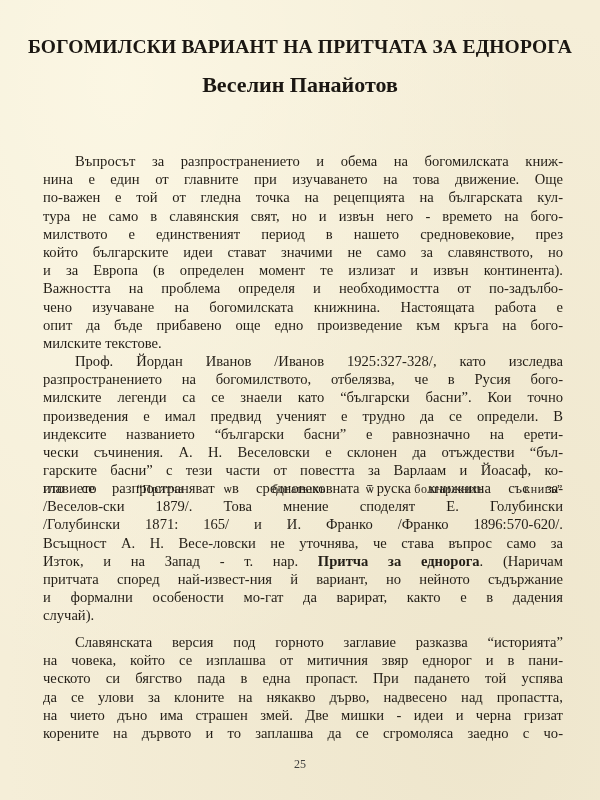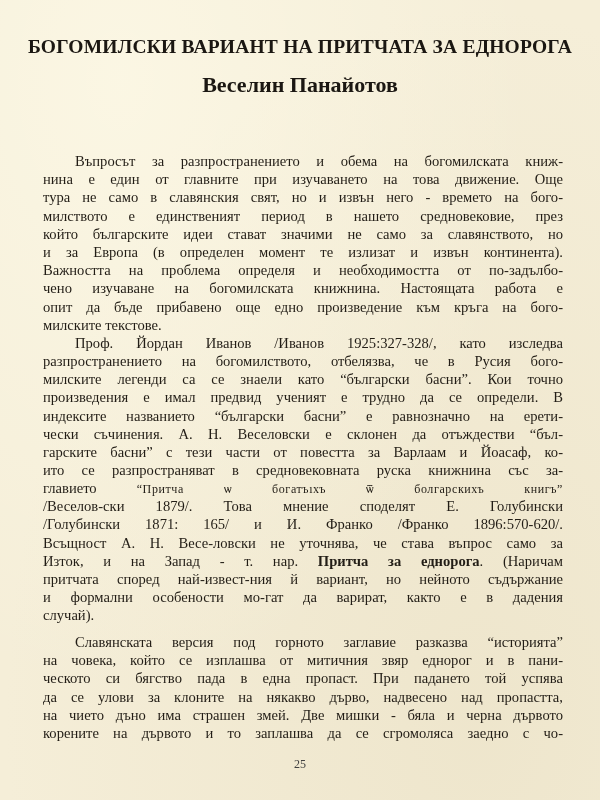--- a/index.html
+++ b/index.html
@@ -94,20 +94,21 @@
 <body>
 
 <div class="page">
 
   <div class="title">БОГОМИЛСКИ ВАРИАНТ НА ПРИТЧАТА ЗА ЕДНОРОГА</div>
   <div class="author">Веселин Панайотов</div>
 
   <div class="body-text" id="block1">
     <span class="line indent">Въпросът за разпространението и обема на богомилската книж-</span>
     <span class="line">нина е един от главните при изучаването на това движение. Още</span>
+    <span class="line">по-важен е той от гледна точка на рецепцията на българската кул-</span>
     <span class="line">тура не само в славянския свят, но и извън него - времето на бого-</span>
     <span class="line">милството е единственият период в нашето средновековие, през</span>
     <span class="line">който българските идеи стават значими не само за славянството, но</span>
     <span class="line">и за Европа (в определен момент те излизат и извън континента).</span>
     <span class="line">Важността на проблема определя и необходимостта от по-задълбо-</span>
     <span class="line">чено изучаване на богомилската книжнина. Настоящата работа е</span>
     <span class="line">опит да бъде прибавено още едно произведение към кръга на бого-</span>
     <span class="line last">милските текстове.</span>
 
     <span class="line indent">Проф. Йордан Иванов /Иванов 1925:327-328/, като изследва</span>
@@ -129,18 +130,18 @@
     <span class="line">притчата според най-извест-ния й вариант, но нейното съдържание</span>
     <span class="line">и формални особености мо-гат да варират, както е в дадения</span>
     <span class="line last">случай).</span>
   </div>
 
   <div class="body-text" id="block3">
     <span class="line indent">Славянската версия под горното заглавие разказва “историята”</span>
     <span class="line">на човека, който се изплашва от митичния звяр еднорог и в пани-</span>
     <span class="line">ческото си бягство пада в една пропаст. При падането той успява</span>
     <span class="line">да се улови за клоните на някакво дърво, надвесено над пропастта,</span>
-    <span class="line">на чието дъно има страшен змей. Две мишки - бяла и черна дървото</span>
+    <span class="line">на чието дъно има страшен змей. Две мишки - идеи и черна гризат</span>
     <span class="line">корените на дървото и то заплашва да се сгромоляса заедно с чо-</span>
   </div>
 
   <div class="page-number">25</div>
 </div>
 
 </body></html>

